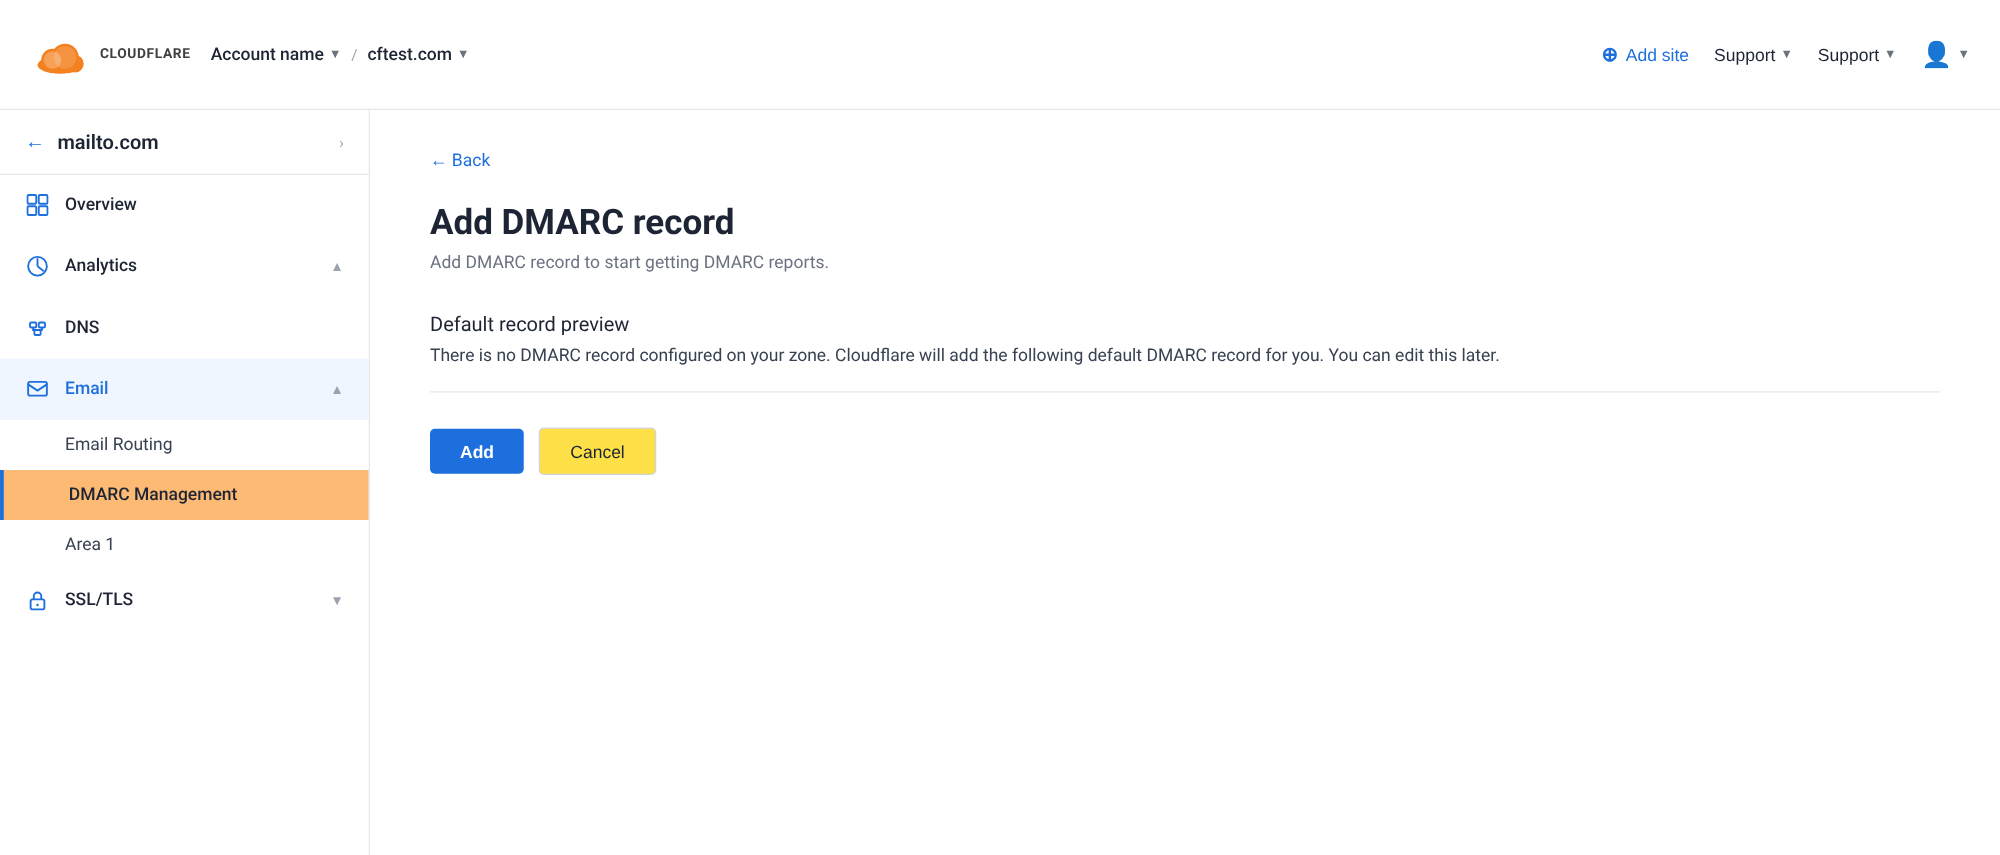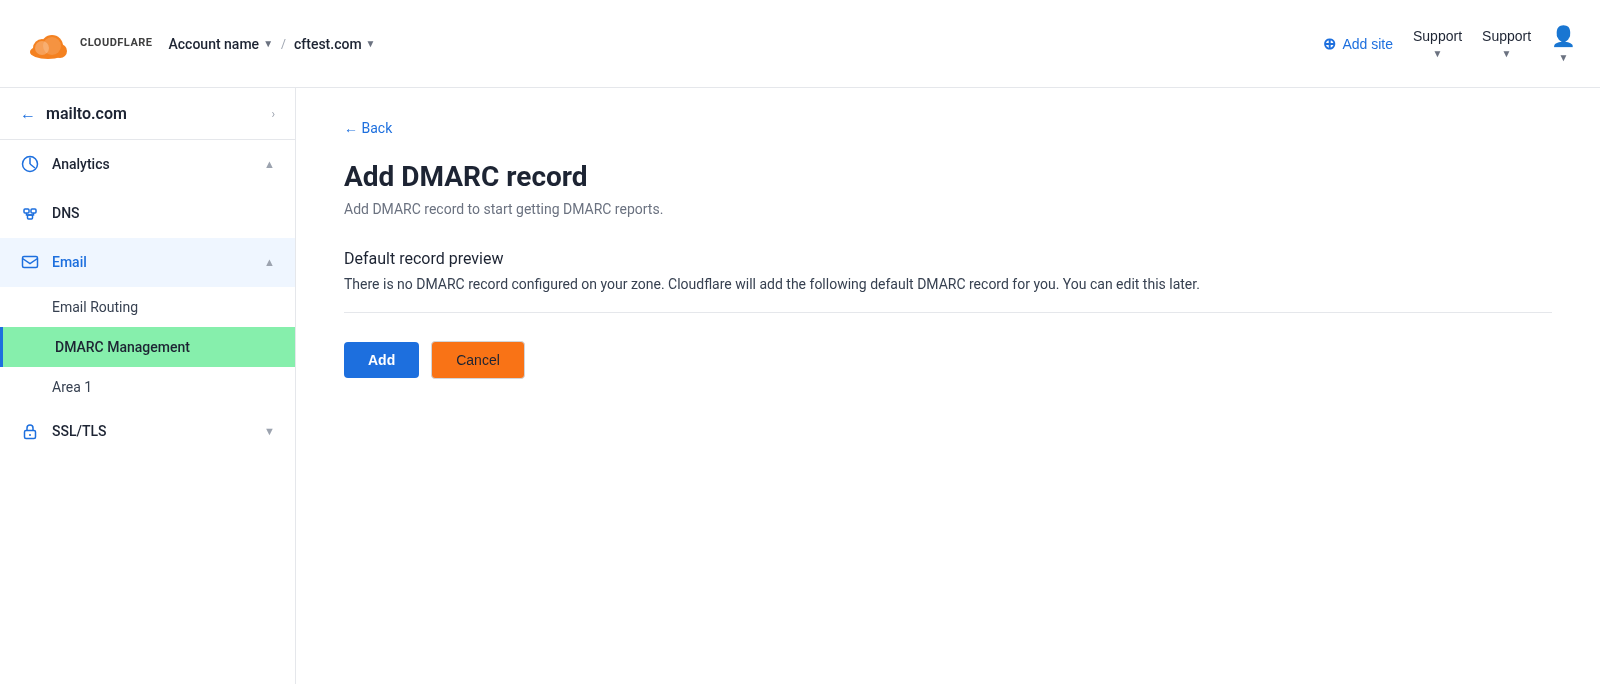--- a/index.html
+++ b/index.html
@@ -20,21 +20,21 @@
     }
     .breadcrumb-sep { color: #9ca3af; font-size: 12px; }
     .topnav-right { display: flex; align-items: center; gap: 20px; }
     .add-site-btn {
       display: flex; align-items: center; gap: 6px;
       color: #1d6fde; font-size: 14px; font-weight: 500; cursor: pointer;
       background: none; border: none;
     }
     .topnav-link {
       display: flex; align-items: center; gap: 4px;
-      color: #1d2433; font-size: 14px; cursor: pointer; background: none; border: none; flex-direction: column;
+      color: #1d2433; font-size: 14px; cursor: pointer; background: none; border: none;
     }
     .chevron-down { font-size: 10px; color: #6b7280; }
 
     
     .layout { display: flex; height: calc(100vh - 72px); }
 
     
     .sidebar {
       width: 296px; min-width: 296px; background: #fff;
       border-right: 1px solid #e5e7eb; overflow-y: auto;
@@ -56,21 +56,21 @@
     }
     .sidebar-nav-item.active { background: #eff6ff; color: #1d6fde; }
     .sidebar-nav-item .nav-icon { width: 20px; height: 20px; display: flex; align-items: center; justify-content: center; color: #1d6fde; }
     .sidebar-nav-item .nav-label { flex: 1; font-weight: 500; }
     .sidebar-nav-item .nav-arrow { color: #9ca3af; font-size: 11px; }
 
     .sidebar-sub-item {
       display: flex; align-items: center;
       padding: 12px 20px 12px 52px; cursor: pointer; color: #374151; font-size: 14px;
     }
-    .sidebar-sub-item.active { background: #86efac; color: #1d2433; font-weight: 500; border-left: 3px solid #1d6fde; }
+    .sidebar-sub-item.active { background: #fdba74; color: #1d2433; font-weight: 500; border-left: 3px solid #1d6fde; }
 
     
     .main-content {
       flex: 1; background: #fff; overflow-y: auto; padding: 32px 48px;
     }
     .back-link {
       display: flex; align-items: center; gap: 6px;
       color: #1d6fde; font-size: 14px; cursor: pointer; margin-bottom: 24px;
       background: none; border: none; text-decoration: none;
     }
@@ -96,21 +96,21 @@
     .divider { border: none; border-top: 1px solid #e5e7eb; margin: 8px 0 28px 0; }
 
     
     .btn-row { display: flex; align-items: center; gap: 12px; }
     .btn-primary {
       background: #1d6fde; color: #fff; border: none;
       padding: 10px 24px; border-radius: 4px; font-size: 14px; font-weight: 600;
       cursor: pointer;
     }
     .btn-secondary {
-      background: #f97316; color: #1d2433; border: 1.5px solid #d1d5db;
+      background: #fde047; color: #1d2433; border: 1.5px solid #d1d5db;
       padding: 10px 24px; border-radius: 4px; font-size: 14px; font-weight: 500;
       cursor: pointer;
     }
 
     
     .cf-logo-text { font-size: 11px; font-weight: 700; color: #404040; letter-spacing: 0.5px; }
   </style>
 </head>
 <body>
 
@@ -167,20 +167,31 @@
 
   <aside class="sidebar">
     <div class="sidebar-header">
       <div class="sidebar-header-left">
         <button class="sidebar-back-btn">←</button>
         <span class="sidebar-domain">mailto.com</span>
       </div>
       <span class="sidebar-chevron-right">›</span>
     </div>
 
+    <div class="sidebar-nav-item">
+      <span class="nav-icon">
+        <svg width="18" height="18" viewBox="0 0 18 18" fill="none">
+            <rect x="1" y="1" width="7" height="7" rx="1" stroke="#1d6fde" stroke-width="1.5"></rect>
+            <rect x="10" y="1" width="7" height="7" rx="1" stroke="#1d6fde" stroke-width="1.5"></rect>
+            <rect x="1" y="10" width="7" height="7" rx="1" stroke="#1d6fde" stroke-width="1.5"></rect>
+            <rect x="10" y="10" width="7" height="7" rx="1" stroke="#1d6fde" stroke-width="1.5"></rect>
+          </svg>
+      </span>
+      <span class="nav-label">Overview</span>
+    </div>
 
     <div class="sidebar-nav-item">
       <span class="nav-icon">
         <svg width="18" height="18" viewBox="0 0 18 18" fill="none">
             <circle cx="9" cy="9" r="7.5" stroke="#1d6fde" stroke-width="1.5"></circle>
             <path d="M9 9 L9 2.5" stroke="#1d6fde" stroke-width="1.5"></path>
             <path d="M9 9 L14 13" stroke="#1d6fde" stroke-width="1.5"></path>
           </svg>
       </span>
       <span class="nav-label">Analytics</span>

